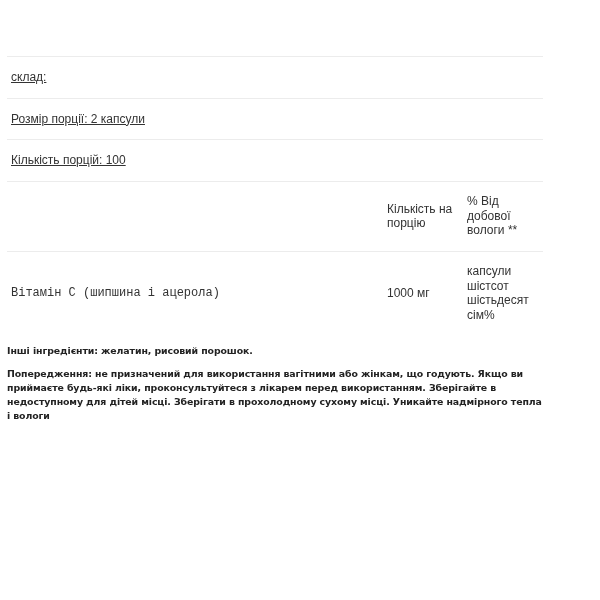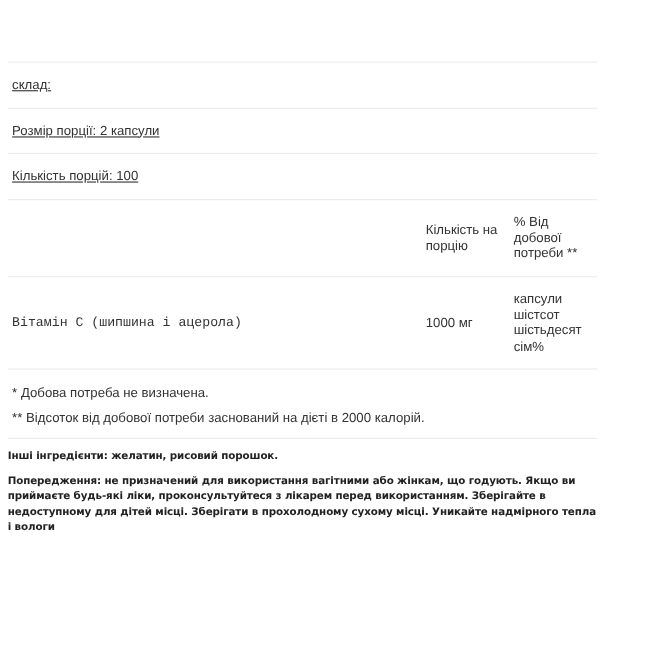--- a/index.html
+++ b/index.html
@@ -87,33 +87,29 @@
   </div>
   <div class="row simple">
     <span>Кількість порцій: 100</span>
   </div>
 
   <table class="facts">
     <tbody>
         <tr class="head">
       <td class="c1"></td>
       <td class="c2">Кількість на порцію</td>
-      <td class="c3">% Від добової потреби **</td>
+      <td class="c3">% Від добової вологи **</td>
     </tr>
     <tr class="vitc">
       <td class="c1">Вітамін С (шипшина і ацерола)</td>
       <td class="c2">1000 мг</td>
       <td class="c3">капсули шістсот шістьдесят сім%</td>
     </tr>
   </tbody>
     </table>
 
-  <div class="notes">
-    <p>* Добова потреба не визначена.</p>
-    <p>** Відсоток від добової потреби заснований на дієті в 2000 калорій.</p>
-  </div>
 
   <div class="bold-block">
     <p>Інші інгредієнти: желатин, рисовий порошок.</p>
     <p>Попередження: не призначений для використання вагітними або жінкам, що годують. Якщо ви приймаєте будь-які ліки, проконсультуйтеся з лікарем перед використанням. Зберігайте в недоступному для дітей місці. Зберігати в прохолодному сухому місці. Уникайте надмірного тепла і вологи</p>
   </div>
 
 </div>
 
 </body></html>

